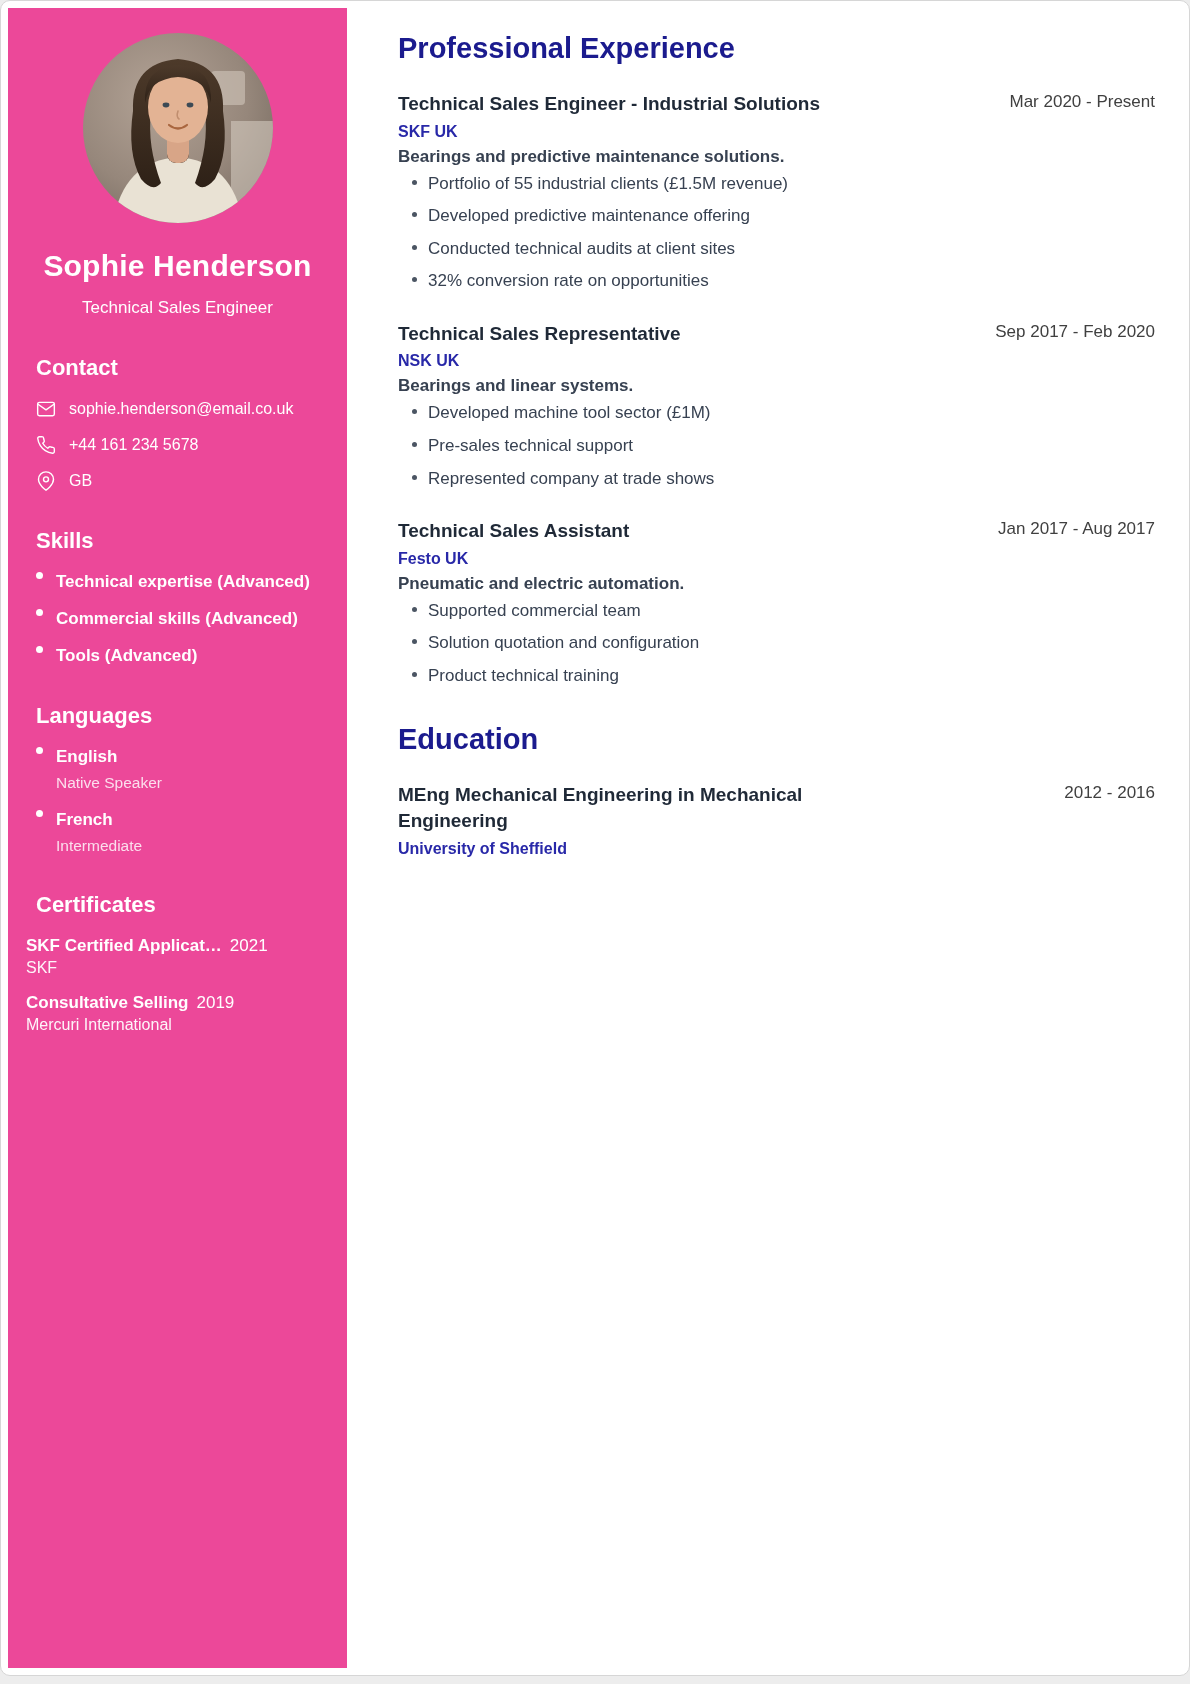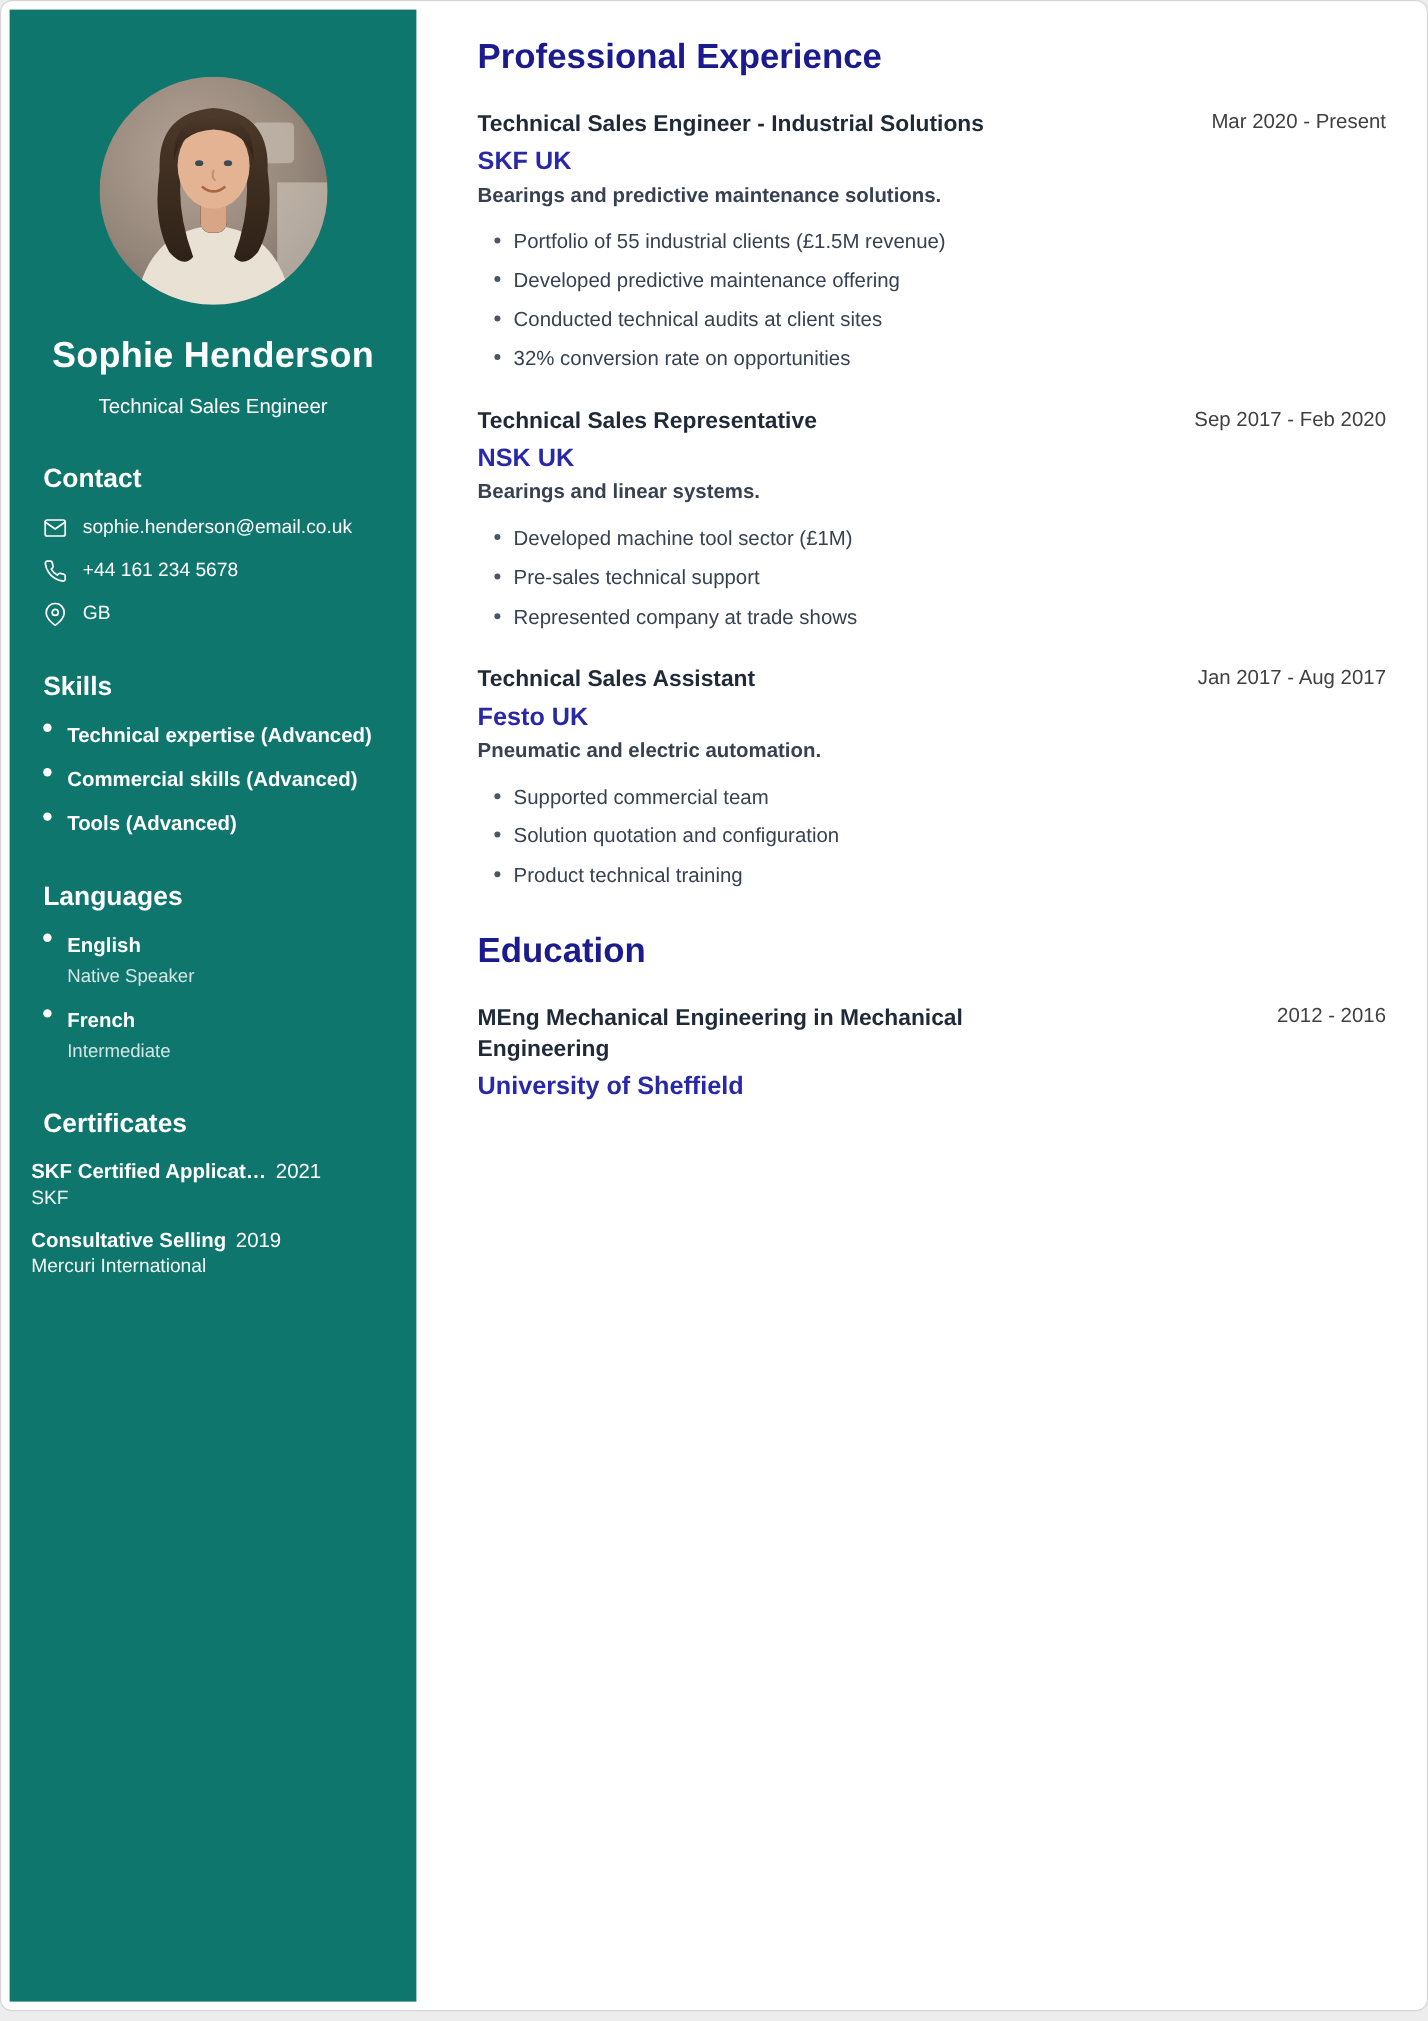--- a/index.html
+++ b/index.html
@@ -18,23 +18,23 @@
     border-radius: 10px;
     padding: 7px;
     display: flex;
     overflow: hidden;
   }
 
   
   .sidebar {
     width: 339px;
     flex: 0 0 339px;
-    background: #0f766e;
+    background: #ec4899;
     color: #ffffff;
-    padding: 56px 28px 30px 28px;
+    padding: 25px 28px 30px 28px;
   }
   .avatar-wrap { display: flex; justify-content: center; }
   .avatar {
     width: 190px; height: 190px;
     border-radius: 50%;
     overflow: hidden;
     display: block;
   }
   .person-name {
     margin-top: 26px;
@@ -126,32 +126,32 @@
   }
   .degree-title { max-width: 460px; }
   .entry-dates {
     font-size: 17px;
     color: #404040;
     white-space: nowrap;
     padding-top: 1px;
   }
   .entry-company {
     margin-top: 6px;
-    font-size: 21px;
+    font-size: 16px;
     font-weight: 600;
     color: #2828a8;
     cursor: pointer;
   }
   .entry-summary {
     margin-top: 6px;
     font-size: 17px;
     color: #374151;
     font-weight: bold;
   }
-  .bullets { list-style: none; margin-top: 19px; }
+  .bullets { list-style: none; margin-top: 7px; }
   .bullets li {
     position: relative;
     padding-left: 30px;
     margin-bottom: 13px;
     font-size: 17px;
     line-height: 1.15;
     color: #374151;
   }
   .bullets li::before {
     content: "";

